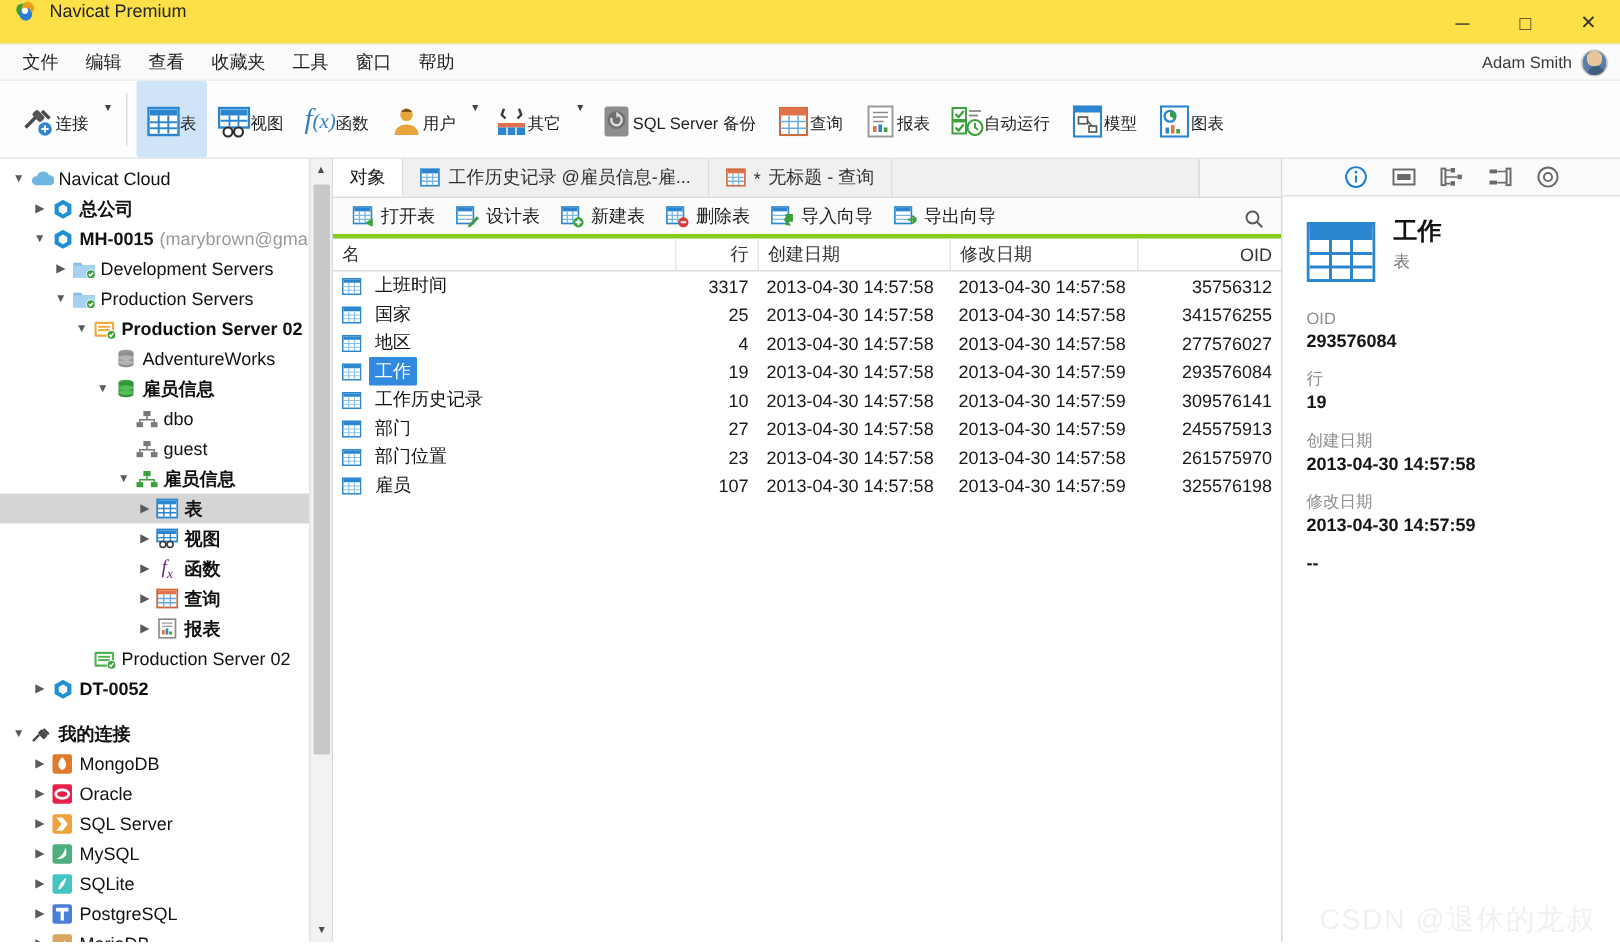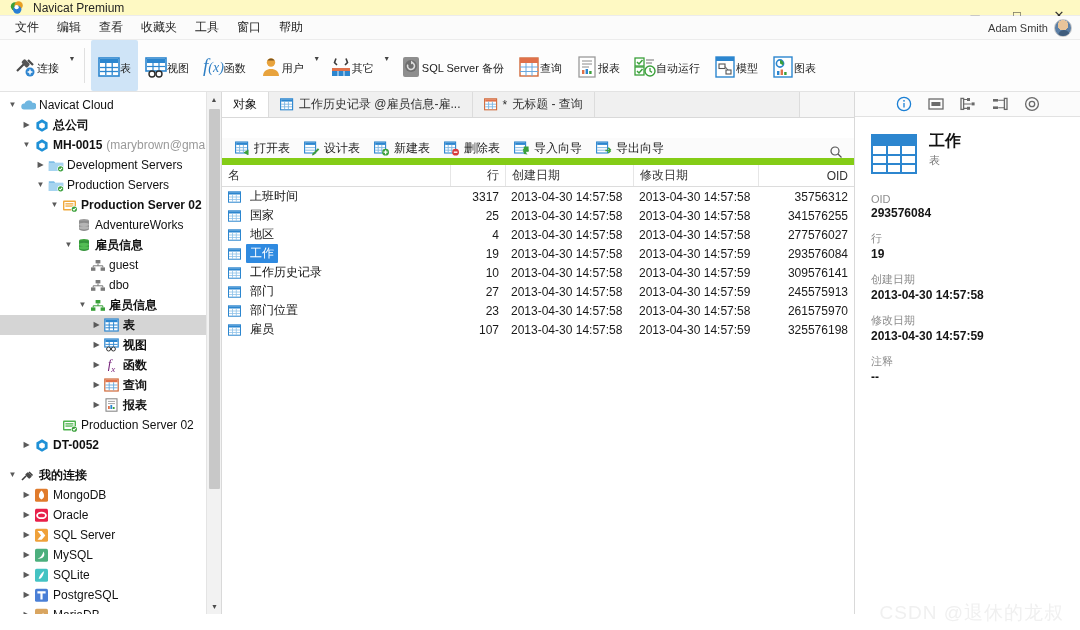--- a/index.html
+++ b/index.html
@@ -6,22 +6,22 @@
   html, body {
     width: 1080px; height: 630px;
     font-family: "Liberation Sans", "DejaVu Sans", sans-serif;
     font-size: 12px; color: #1a1a1a;
     background: #ffffff; overflow: hidden;
   }
   #app { position: relative; width: 1080px; height: 630px; }
 
   
   .titlebar {
-    height: 16px; display: flex; align-items: center;
-    background: #fef9c3; border-bottom: 1px solid #ececec;
+    height: 30px; display: flex; 
+    background: #fde047; border-bottom: 1px solid #ececec;
     position: relative;
   }
   .app-logo { width: 16px; height: 16px; margin-left: 9px; margin-right: 8px; position: relative; }
   .app-title { font-size: 12px; color: #252525; }
   .wincontrols { position: absolute; right: 0; top: 0; height: 30px; display: flex; }
   .wbtn {
     width: 42px; height: 30px; display: flex; align-items: center;
     justify-content: center; font-size: 13px; color: #333;
   }
 
@@ -115,22 +115,22 @@
     display: flex; align-items: center; gap: 5px; padding: 0 11px;
     font-size: 12px; border-right: 1px solid #dcdcdc;
     background: #f0f0f0; color: #303030; max-width: 205px;
   }
   .tab.active { background: #ffffff; color: #111; }
   .tab .ttxt { overflow: hidden; text-overflow: ellipsis; white-space: nowrap; }
   .tab-filler { flex: 1; background: #f0f0f0; border-left: 0; }
 
   .objbar {
     height: 27px; display: flex; align-items: center;
-    background: #fbfbfb; border-bottom: 7px solid #84cc16;
-    padding-left: 6px; position: relative; margin-top: 20px;
+    background: #fbfbfb; border-bottom: 3px solid #84cc16;
+    padding-left: 6px; position: relative;
   }
   .objbtn {
     display: flex; align-items: center; gap: 4px;
     padding: 3px 7px; border-radius: 2px; font-size: 12px; color: #1d1d1d;
   }
   .search-btn {
     position: absolute; right: 10px; top: 5px; width: 17px; height: 17px;
     display: flex; align-items: center; justify-content: center;
   }
 
@@ -492,33 +492,33 @@
           <div class="tnode" style="padding-left: 76px;">
             <span class="arrow none"></span>
             <span class="tico">
               <svg width="16" height="13" viewBox="0 0 16 13">
                 <rect x="5.6" y="1" width="4.8" height="3.4" fill="#7a7a7a"></rect>
                 <rect x="1" y="8.4" width="4.4" height="3.4" fill="#7a7a7a"></rect>
                 <rect x="10.6" y="8.4" width="4.4" height="3.4" fill="#7a7a7a"></rect>
                 <path d="M8 4.4v2.4M3.2 8.4V6.8h9.6v1.6" stroke="#7a7a7a" stroke-width="1" fill="none"></path>
               </svg>
             </span>
-            <span class="tlabel">guest</span>
+            <span class="tlabel">dbo</span>
           </div>
           <div class="tnode" style="padding-left: 76px;">
             <span class="arrow none"></span>
             <span class="tico">
               <svg width="16" height="13" viewBox="0 0 16 13">
                 <rect x="5.6" y="1" width="4.8" height="3.4" fill="#7a7a7a"></rect>
                 <rect x="1" y="8.4" width="4.4" height="3.4" fill="#7a7a7a"></rect>
                 <rect x="10.6" y="8.4" width="4.4" height="3.4" fill="#7a7a7a"></rect>
                 <path d="M8 4.4v2.4M3.2 8.4V6.8h9.6v1.6" stroke="#7a7a7a" stroke-width="1" fill="none"></path>
               </svg>
             </span>
-            <span class="tlabel">dbo</span>
+            <span class="tlabel">guest</span>
           </div>
           <div class="tnode" style="padding-left: 76px;">
             <span class="arrow">▼</span>
             <span class="tico">
               <svg width="16" height="13" viewBox="0 0 16 13">
                 <rect x="5.6" y="1" width="4.8" height="3.4" fill="#3aa03a"></rect>
                 <rect x="1" y="8.4" width="4.4" height="3.4" fill="#3aa03a"></rect>
                 <rect x="10.6" y="8.4" width="4.4" height="3.4" fill="#3aa03a"></rect>
                 <path d="M8 4.4v2.4M3.2 8.4V6.8h9.6v1.6" stroke="#3aa03a" stroke-width="1" fill="none"></path>
               </svg>
@@ -1104,21 +1104,20 @@
             </div>
             <div class="fgroup">
               <div class="flabel">创建日期</div>
               <div class="fvalue">2013-04-30 14:57:58</div>
             </div>
             <div class="fgroup">
               <div class="flabel">修改日期</div>
               <div class="fvalue">2013-04-30 14:57:59</div>
             </div>
             <div class="fgroup">
-              <div class="flabel">注释</div>
               <div class="fvalue">--</div>
             </div>
           </div>
       </div>
     </div>
   </div>
 
   <div class="watermark">CSDN @退休的龙叔</div>
 </div>
 

